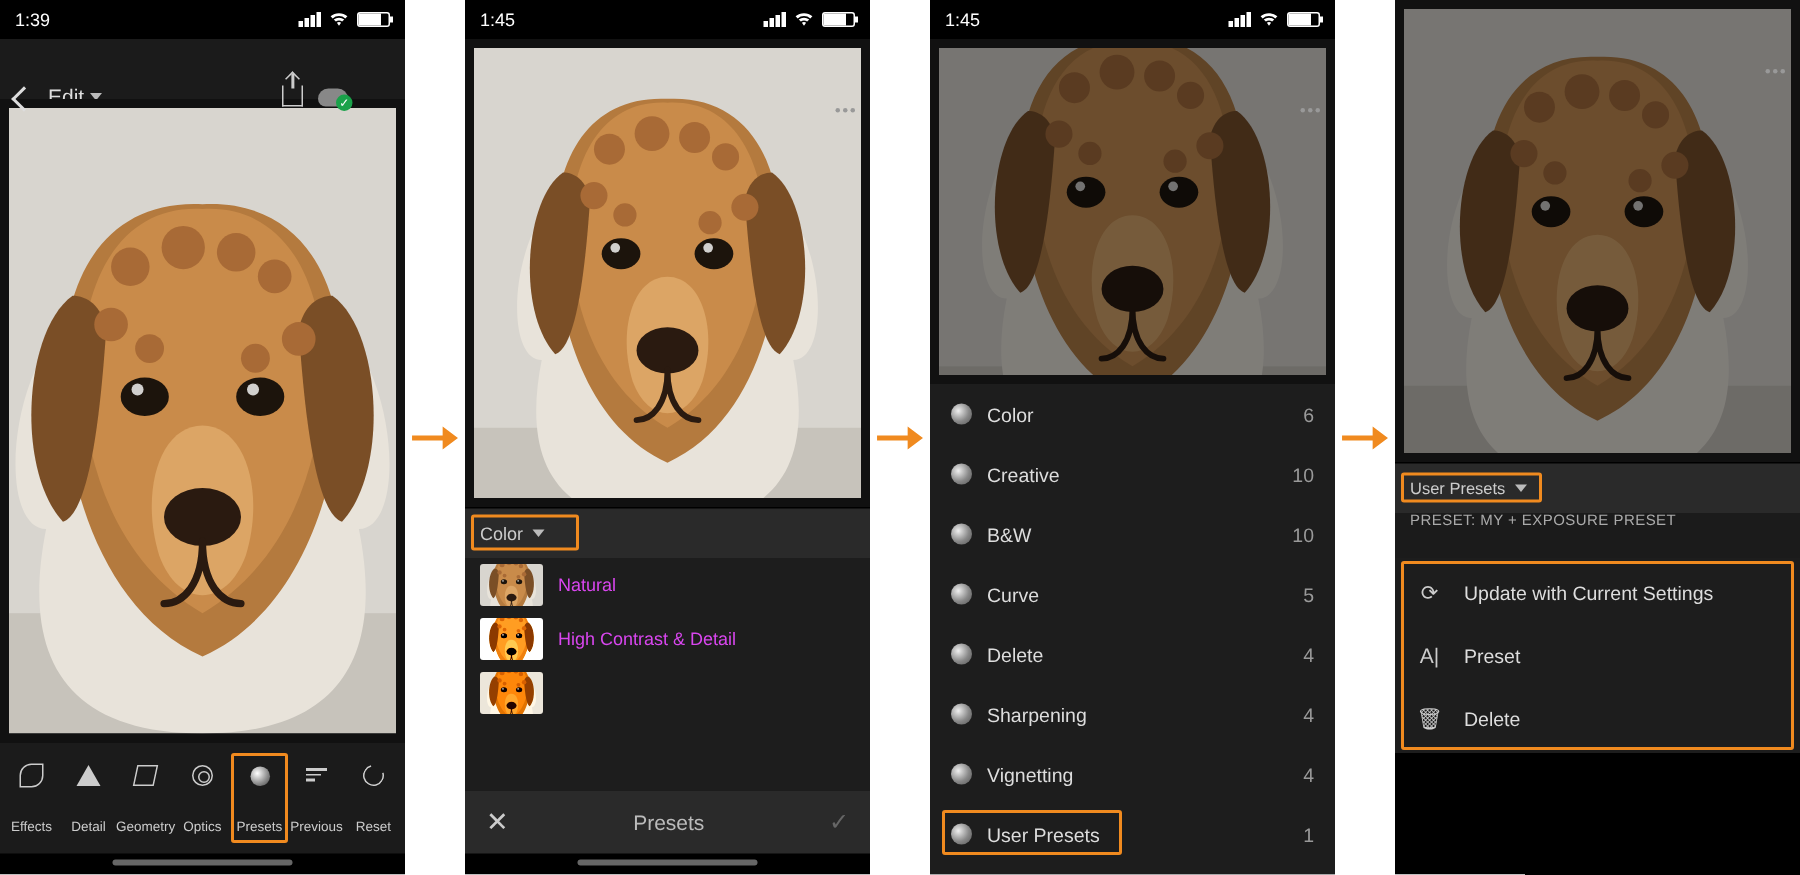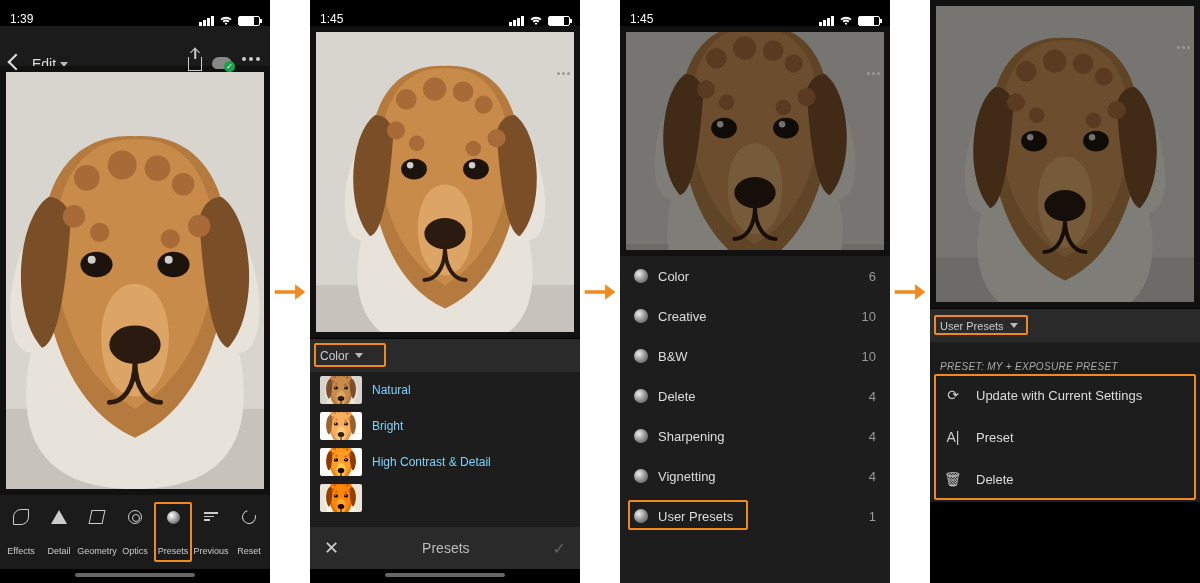--- a/index.html
+++ b/index.html
@@ -27,21 +27,21 @@
     align-items: center;
     justify-content: center;
   }
   .arrow svg { width: 34px; height: 28px; }
 
   
   .status {
     height: 26px;
     display: flex;
     justify-content: space-between;
-    align-items: flex-end;
+    align-items: center;
     padding: 0 10px;
     font-size: 12px;
     color: #fff;
   }
   .status .right { display: flex; gap: 5px; align-items: center; }
   .bars { display: inline-flex; gap: 1px; align-items: flex-end; }
   .bars span { width: 3px; background: #fff; display: inline-block; }
   .bars span:nth-child(1){height:4px;} .bars span:nth-child(2){height:6px;}
   .bars span:nth-child(3){height:8px;} .bars span:nth-child(4){height:10px;}
   .wifi { width:14px; height:10px; }
@@ -51,21 +51,21 @@
 
   
   .topbar {
     height: 40px;
     display: flex;
     align-items: center;
     justify-content: space-between;
     padding: 0 10px;
     background: #1b1b1b;
   }
-  .topbar .left, .topbar .right { display: flex; align-items: flex-start; gap: 10px; margin-top: 36px; }
+  .topbar .left, .topbar .right { display: flex; align-items: flex-end; gap: 10px; margin-top: 36px; }
   .chev-left { width: 12px; height: 12px; border-left: 2px solid #ddd; border-bottom: 2px solid #ddd; transform: rotate(45deg); }
   .edit-label { font-size: 14px; color: #ddd; display:flex; align-items:center; gap:4px; }
   .caret-down { width:0; height:0; border-left:4px solid transparent; border-right:4px solid transparent; border-top:5px solid #bbb; }
   .share-icon { width:14px; height:14px; border:1.5px solid #ccc; border-top:none; position:relative; }
   .share-icon::before { content:""; position:absolute; left:50%; top:-8px; width:1.5px; height:10px; background:#ccc; transform:translateX(-50%);}
   .share-icon::after { content:""; position:absolute; left:50%; top:-8px; width:6px; height:6px; border-left:1.5px solid #ccc; border-top:1.5px solid #ccc; transform:translateX(-50%) rotate(45deg);}
   .cloud-icon { width:20px; height:12px; background:#888; border-radius:8px 8px 6px 6px; position:relative; }
   .cloud-icon::after { content:"✓"; position:absolute; right:-3px; bottom:-3px; width:11px; height:11px; background:#1aa24a; color:#fff; border-radius:50%; font-size:8px; line-height:11px; text-align:center; }
   .dots { display:flex; gap:3px; }
   .dots span { width:4px; height:4px; background:#ccc; border-radius:50%; }
@@ -95,21 +95,21 @@
 
   
   .cat-dropdown {
     height:34px; display:flex; align-items:center; padding:0 10px;
     background:#2a2a2a; font-size:12px; color:#ccc; gap:6px;
     border-top:1px solid #000;
   }
   .preset-list { flex:1; overflow:hidden; background:#1d1d1d; }
   .preset-row {
     display:flex; align-items:center; gap:10px; padding:4px 10px;
-    height:36px; font-size:12px; color:#7dd3fc;
+    height:36px; font-size:12px; color:#d946ef;
   }
   .thumb { width:42px; height:28px; }
   .thumb .dog-svg { border-radius:2px; }
   .preset-bottom {
     height:42px; background:#2a2a2a; display:flex; align-items:center;
     justify-content:space-between; padding:0 14px; color:#999;
   }
   .x-icon { font-size:18px; color:#ccc; }
   .chk-icon { font-size:16px; color:#666; }
   .preset-bottom .title { font-size:14px; color:#bbb; }
@@ -130,22 +130,22 @@
   .cat-row .count { color:#999; font-size:13px; }
 
   
   .user-preset-row {
     display:flex; align-items:center; height:44px; padding:0 10px;
     background:#1d1d1d; font-size:12px; color:#bbb; gap:10px;
     justify-content:space-between;
   }
   .user-preset-row .lft { display:flex; align-items:center; gap:10px; }
   .preset-header {
-    height:30px; display:flex; align-items:flex-end; padding:0 10px;
-    font-size:10px; color:#aaa; letter-spacing:0.3px; background:#1b1b1b;font-style:italic;
+    height:30px; display:flex; align-items:flex-start; padding:0 10px;
+    font-size:10px; color:#aaa; letter-spacing:0.3px; background:#1b1b1b;
   }
   .action-list { background:#1d1d1d; padding:2px 0; }
   .action-row {
     display:flex; align-items:center; gap:14px; height:42px;
     padding:0 14px; font-size:13px; color:#ddd;
   }
   .action-icon { width:18px; text-align:center; font-size:14px; color:#ccc; }
 
   
   .i-effects { width:16px;height:16px;border:1.5px solid #ccc;border-radius:8px 0 8px 0; }
@@ -327,26 +327,20 @@
     <span class="caret-down"></span>
   </div>
   <div class="preset-list">
     <div class="preset-row">
       <span class="thumb"><svg class="dog-svg">
             <use href="#dog"></use>
           </svg></span>
       <span>Natural</span>
     </div>
     <div class="preset-row">
-      <span class="thumb f-bright"><svg class="dog-svg">
-            <use href="#dog"></use>
-          </svg></span>
-      <span>Bright</span>
-    </div>
-    <div class="preset-row">
       <span class="thumb f-hcd"><svg class="dog-svg">
             <use href="#dog"></use>
           </svg></span>
       <span>High Contrast &amp; Detail</span>
     </div>
     <div class="preset-row">
       <span class="thumb f-vivid"><svg class="dog-svg">
             <use href="#dog"></use>
           </svg></span>
 
@@ -408,20 +402,27 @@
           <span>Creative</span>
         </span>
       <span class="count">10</span>
     </div>
     <div class="cat-row">
       <span class="lft">
           <span class="orb"></span>
           <span>B&amp;W</span>
         </span>
       <span class="count">10</span>
+    </div>
+    <div class="cat-row">
+      <span class="lft">
+          <span class="orb"></span>
+          <span>Curve</span>
+        </span>
+      <span class="count">5</span>
     </div>
     <div class="cat-row">
       <span class="lft">
           <span class="orb"></span>
           <span>Delete</span>
         </span>
       <span class="count">4</span>
     </div>
     <div class="cat-row">
       <span class="lft">

